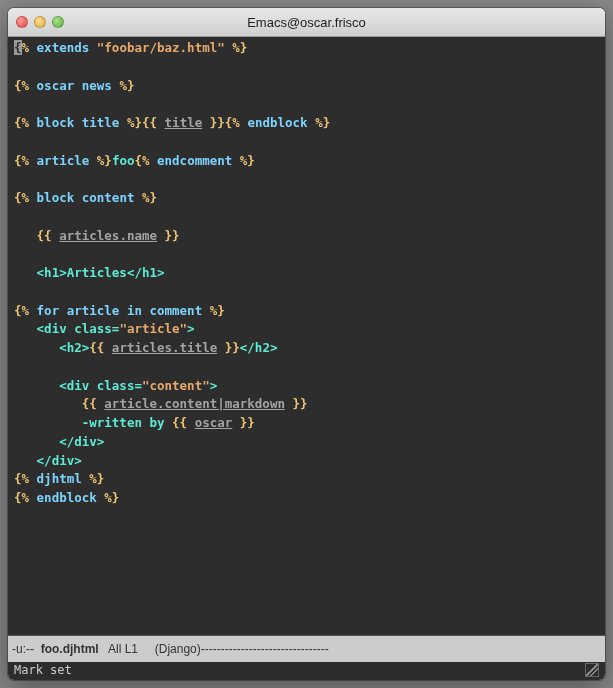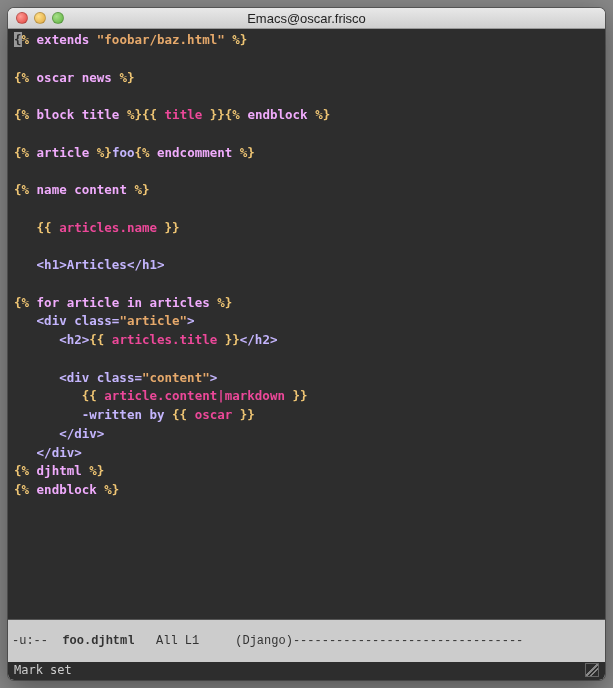--- a/index.html
+++ b/index.html
@@ -16,21 +16,21 @@
       width: 597px;
       height: 672px;
       background: #fff;
       border-radius: 6px;
       box-shadow: 0 8px 30px rgba(0,0,0,0.4), 0 0 0 1px rgba(0,0,0,0.3);
       overflow: hidden;
       display: flex;
       flex-direction: column;
     }
     .titlebar {
-      height: 21px;
+      height: 29px;
       background: linear-gradient(to bottom, #e8e8e8, #cfcfcf);
       border-bottom: 1px solid #999;
       display: flex;
       align-items: center;
       padding: 0 8px;
       position: relative;
     }
     .traffic-lights {
       display: flex;
       gap: 6px;
@@ -58,36 +58,36 @@
       font-family: "Monaco", "Menlo", "Consolas", monospace;
       font-size: 12.5px;
       line-height: 1.5;
       padding: 2px 6px;
       color: #cccccc;
       white-space: pre;
       overflow: hidden;
       font-weight: bold;
     }
     .tag-delim { color: #f0c674; }
-    .tag-kw { color: #f0abfc; }
+    .tag-kw { color: #7dd3fc; }
     .string { color: #e6a96b; }
     .var-delim { color: #f0c674; }
-    .var-name { color: #ec4899; }
-    .plain { color: #c4b5fd; }
+    .var-name { color: #a3a3a3; text-decoration: underline; }
+    .plain { color: #5eead4; }
     .attr-val { color: #e6a96b; }
     .cursor-block {
       background: #999;
       color: #2d2d2d;
     }
     .modeline {
       background: #cccccc;
       color: #333;
-      font-family: Liberation Mono, monospace;
+      font-family: Liberation Sans, sans-serif;
       font-size: 12px;
-      padding: 14px 4px;
+      padding: 6px 4px;
       white-space: pre;
       border-top: 1px solid #555;
     }
     .minibuffer {
       background: #2d2d2d;
       color: #cccccc;
       font-family: "Monaco", "Menlo", "Consolas", monospace;
       font-size: 12px;
       padding: 1px 6px 3px;
       display: flex;
@@ -116,27 +116,27 @@
   </div>
 
   <div class="editor"><span class="cursor-block">{</span><span class="tag-delim">%</span> <span class="tag-kw">extends</span> <span class="string">"foobar/baz.html"</span> <span class="tag-delim">%}</span>
 
 <span class="tag-delim">{%</span> <span class="tag-kw">oscar news</span> <span class="tag-delim">%}</span>
 
 <span class="tag-delim">{%</span> <span class="tag-kw">block title</span> <span class="tag-delim">%}</span><span class="var-delim">{{</span> <span class="var-name">title</span> <span class="var-delim">}}</span><span class="tag-delim">{%</span> <span class="tag-kw">endblock</span> <span class="tag-delim">%}</span>
 
 <span class="tag-delim">{%</span> <span class="tag-kw">article</span> <span class="tag-delim">%}</span><span class="plain">foo</span><span class="tag-delim">{%</span> <span class="tag-kw">endcomment</span> <span class="tag-delim">%}</span>
 
-<span class="tag-delim">{%</span> <span class="tag-kw">name content</span> <span class="tag-delim">%}</span>
+<span class="tag-delim">{%</span> <span class="tag-kw">block content</span> <span class="tag-delim">%}</span>
 
    <span class="var-delim">{{</span> <span class="var-name">articles.name</span> <span class="var-delim">}}</span>
 
    <span class="plain">&lt;h1&gt;Articles&lt;/h1&gt;</span>
 
-<span class="tag-delim">{%</span> <span class="tag-kw">for article in articles</span> <span class="tag-delim">%}</span>
+<span class="tag-delim">{%</span> <span class="tag-kw">for article in comment</span> <span class="tag-delim">%}</span>
    <span class="plain">&lt;div class=</span><span class="attr-val">"article"</span><span class="plain">&gt;</span>
       <span class="plain">&lt;h2&gt;</span><span class="var-delim">{{</span> <span class="var-name">articles.title</span> <span class="var-delim">}}</span><span class="plain">&lt;/h2&gt;</span>
 
       <span class="plain">&lt;div class=</span><span class="attr-val">"content"</span><span class="plain">&gt;</span>
          <span class="var-delim">{{</span> <span class="var-name">article.content|markdown</span> <span class="var-delim">}}</span>
          <span class="plain">-written by </span><span class="var-delim">{{</span> <span class="var-name">oscar</span> <span class="var-delim">}}</span>
       <span class="plain">&lt;/div&gt;</span>
    <span class="plain">&lt;/div&gt;</span>
 <span class="tag-delim">{%</span> <span class="tag-kw">djhtml</span> <span class="tag-delim">%}</span>
 <span class="tag-delim">{%</span> <span class="tag-kw">endblock</span> <span class="tag-delim">%}</span>

